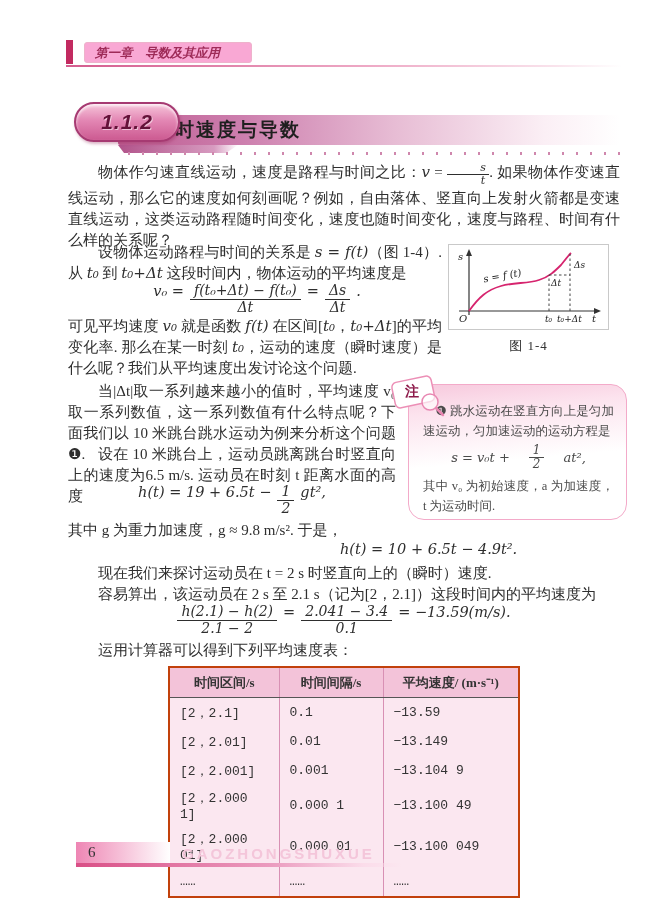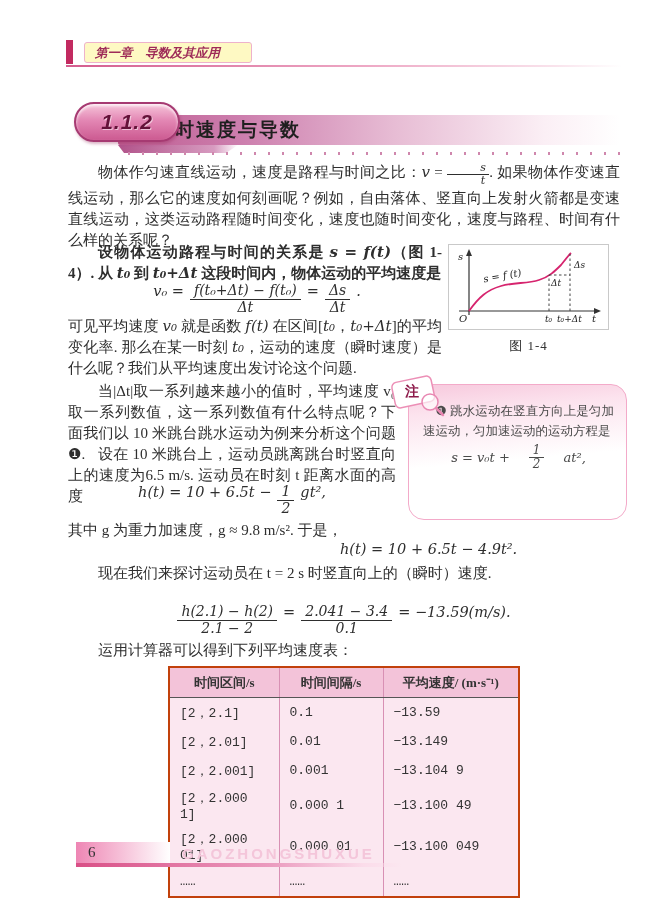--- a/index.html
+++ b/index.html
@@ -1,21 +1,21 @@
 <!DOCTYPE html>
 <html><head>
 <meta charset="utf-8">
 <style>
   html,body{margin:0;padding:0;background:#ffffff;}
   .page{position:relative;width:650px;height:912px;background:#ffffff;overflow:hidden;
         font-family:"Liberation Serif",serif;color:#2e2e2e;}
 
   
   .chap-bar{position:absolute;left:66px;top:40px;width:7px;height:24px;background:#c22a60;}
-  .chap-box{position:absolute;left:84px;top:42px;width:168px;height:21px;background:#fef9c3;
+  .chap-box{position:absolute;left:84px;top:42px;width:168px;height:21px;background:#f9a8d4;
             border:1px solid #eeb2cb;border-radius:3px;line-height:21px;padding-left:10px;
             font-style:italic;font-weight:bold;font-size:12.5px;color:#9e2b58;box-sizing:border-box;}
   .chap-rule{position:absolute;left:66px;top:65px;width:556px;height:2px;
              background:linear-gradient(90deg,#d45c8e,#eeaac6 55%,#f9e3ec 88%,rgba(255,255,255,0));}
 
   
   .sec-banner{position:absolute;left:118px;top:115px;width:502px;height:30px;
               background:linear-gradient(90deg,#bf5d92 0%,#cd7fae 25%,#e7bcd4 55%,#fbeff5 85%,#ffffff 100%);
               border-radius:2px;}
   .sec-title{position:absolute;left:36px;top:0;line-height:30px;font-family:"Liberation Sans",sans-serif;
@@ -100,21 +100,21 @@
   <div class="sec-fold"></div>
   <div class="sec-badge">
     <span>1.1.2</span>
   </div>
   <div class="sec-dots"></div>
 
   <div class="par indent" style="left:68px;top:162px;width:552px;">
     <span>物体作匀速直线运动，速度是路程与时间之比：</span><span class="math">v</span> <span>=</span> <span class="frac ifrac"><span class="fn math">s</span><span class="fd math">t</span></span><span>. 如果物体作变速直线运动，那么它的速度如何刻画呢？例如，自由落体、竖直向上发射火箭都是变速直线运动，这类运动路程随时间变化，速度也随时间变化，速度与路程、时间有什么样的关系呢？</span>
   </div>
 
-  <div class="par indent" style="left:68px;top:242px;width:374px;font-weight:bold;">
+  <div class="par indent" style="left:68px;top:242px;width:374px;">
     <span>设物体运动路程与时间的关系是 </span><span class="math">s = f(t)</span><span>（图 1-4）. 从 </span><span class="math">t₀</span><span> 到 </span><span class="math">t₀+Δt</span><span> 这段时间内，物体运动的平均速度是</span>
   </div>
 
   <div class="dformula" style="left:68px;top:283px;width:378px;height:32px;">
     <span>v₀ =</span>
     <span class="frac">
         <span class="fn">f(t₀+Δt) − f(t₀)</span>
         <span class="fd">Δt</span>
       </span>
     <span>=</span>
@@ -152,38 +152,41 @@
   <div class="figure-caption">图 1-4</div>
 
   <div class="par indent" style="left:68px;top:381px;width:328px;">
     <span>当|Δt|取一系列越来越小的值时，平均速度 v₀ 取一系列数值，这一系列数值有什么特点呢？下面我们以 10 米跳台跳水运动为例来分析这个问题❶.</span>
   </div>
   <div class="par indent" style="left:68px;top:444px;width:328px;">
     <span>设在 10 米跳台上，运动员跳离跳台时竖直向上的速度为6.5 m/s. 运动员在时刻 t 距离水面的高度</span>
   </div>
 
   <div class="dformula" style="left:68px;top:484px;width:328px;height:32px;">
-    <span>h(t) = 10 + 6.5t −</span>
+    <span>h(t) = 19 + 6.5t −</span>
     <span class="frac">
         <span class="fn">1</span>
         <span class="fd">2</span>
       </span>
     <span>gt²,</span>
   </div>
 
   <div class="par" style="left:68px;top:520px;width:374px;">
     <span>其中 g 为重力加速度，g ≈ 9.8 m/s². 于是，</span>
   </div>
 
   <div class="inline-formula" style="left:340px;top:541px;">
     <span>h(t) = 10 + 6.5t − 4.9t².</span>
   </div>
 
   <div class="par indent" style="left:68px;top:563px;width:552px;">
     <span>现在我们来探讨运动员在 t = 2 s 时竖直向上的（瞬时）速度.</span>
+  </div>
+  <div class="par indent" style="left:68px;top:584px;width:552px;">
+    <span>容易算出，该运动员在 2 s 至 2.1 s（记为[2，2.1]）这段时间内的平均速度为</span>
   </div>
 
   <div class="dformula" style="left:68px;top:604px;width:552px;height:34px;">
     <span class="frac">
         <span class="fn">h(2.1) − h(2)</span>
         <span class="fd">2.1 − 2</span>
       </span>
     <span>=</span>
     <span class="frac">
         <span class="fn">2.041 − 3.4</span>
@@ -209,20 +212,21 @@
     </div>
     <p class="note-p first">❶ 跳水运动在竖直方向上是匀加速运动，匀加速运动的运动方程是</p>
     <div class="note-f">
       <span>s = v₀t +</span>
       <span class="frac">
           <span class="fn">1</span>
           <span class="fd">2</span>
         </span>
       <span>at²,</span>
     </div>
+    <p class="note-p">其中 v₀ 为初始速度，a 为加速度，t 为运动时间.</p>
   </div>
 
   <table class="vel-table">
     <colgroup>
         <col style="width:110px">
         <col style="width:104px">
         <col style="width:136px">
       </colgroup>
     <thead>
       <tr>

